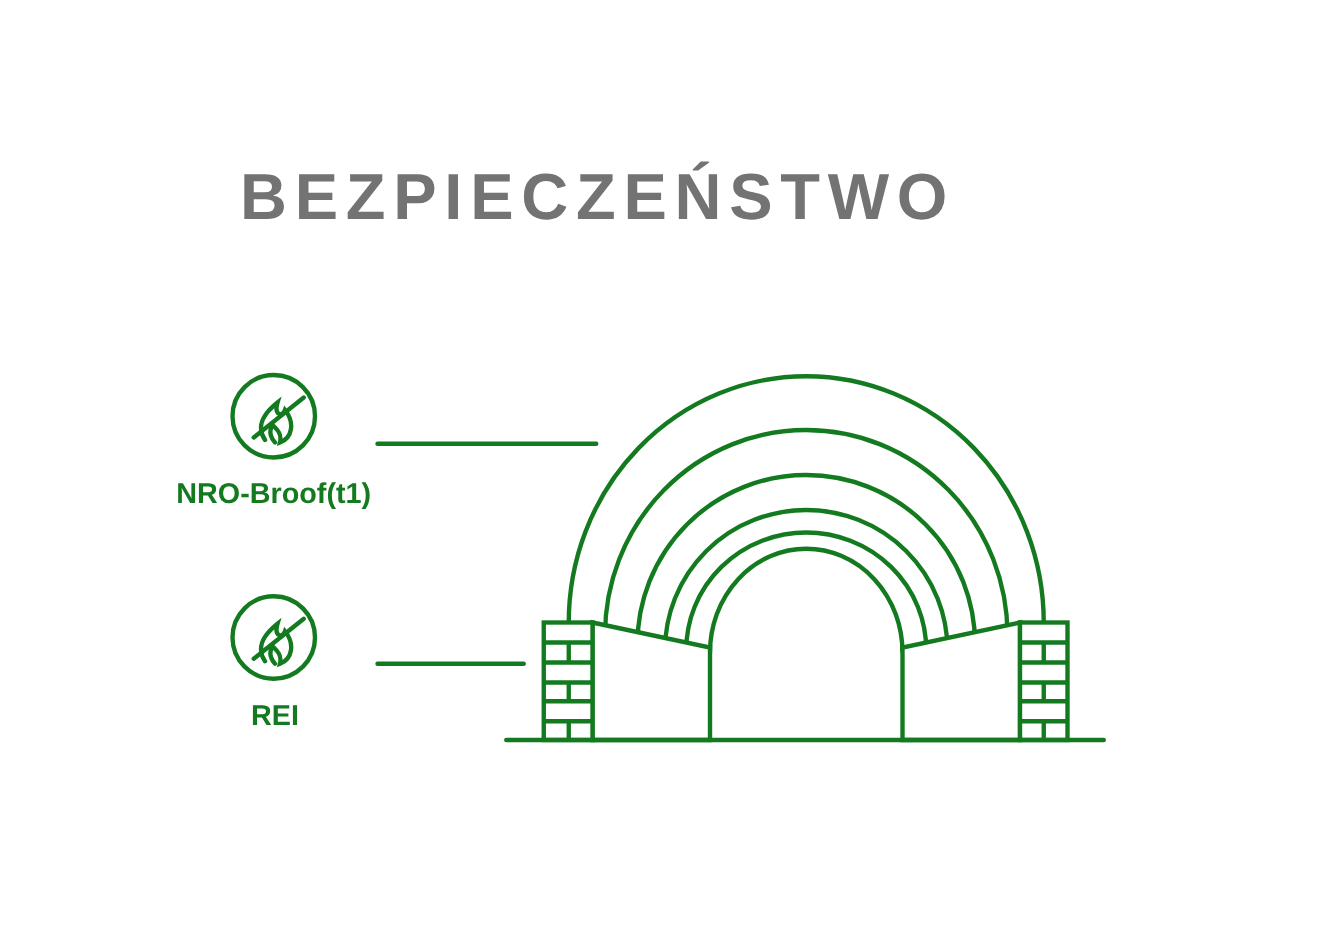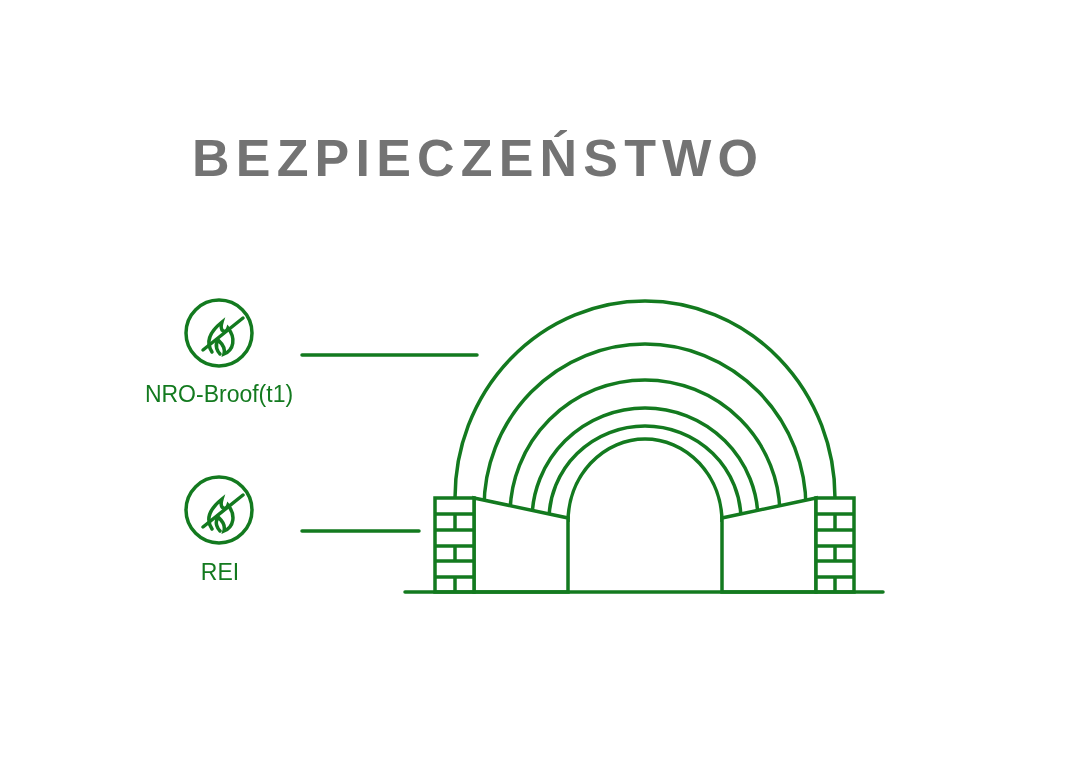--- a/index.html
+++ b/index.html
@@ -1,18 +1,18 @@
 <!DOCTYPE html>
 <html><head>
 <meta charset="utf-8">
 <style>
   html, body { margin:0; padding:0; background:#ffffff; }
   body { width:1075px; height:761px; position:relative; overflow:hidden; font-family:"Liberation Sans", sans-serif; }
   .title { position:absolute; left:192px; top:112px; font-family:"Liberation Sans", sans-serif; font-weight:bold; font-size:52px; letter-spacing:6.2px; color:#737373; line-height:1;margin-top:20px; }
-  .label { position:absolute; font-family:"Liberation Sans", sans-serif; font-weight:normal; color:#137a1f; font-size:23px; text-align:center; }
+  .label { position:absolute; font-family:"Liberation Sans", sans-serif; font-weight:bold; color:#137a1f; font-size:23px; text-align:center; }
   svg.diagram { position:absolute; left:0; top:0; }
 </style>
 </head>
 <body>
 
 <div class="title">BEZPIECZEŃSTWO</div>
 
 <svg class="diagram" width="1075" height="761" viewBox="0 0 1075 761">
   <g stroke="#137a1f" fill="none" stroke-width="3.5" stroke-linecap="round">
 

